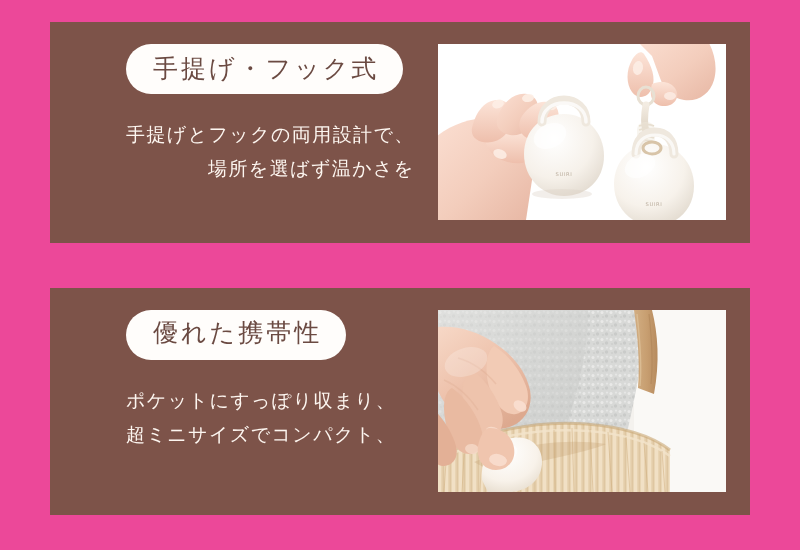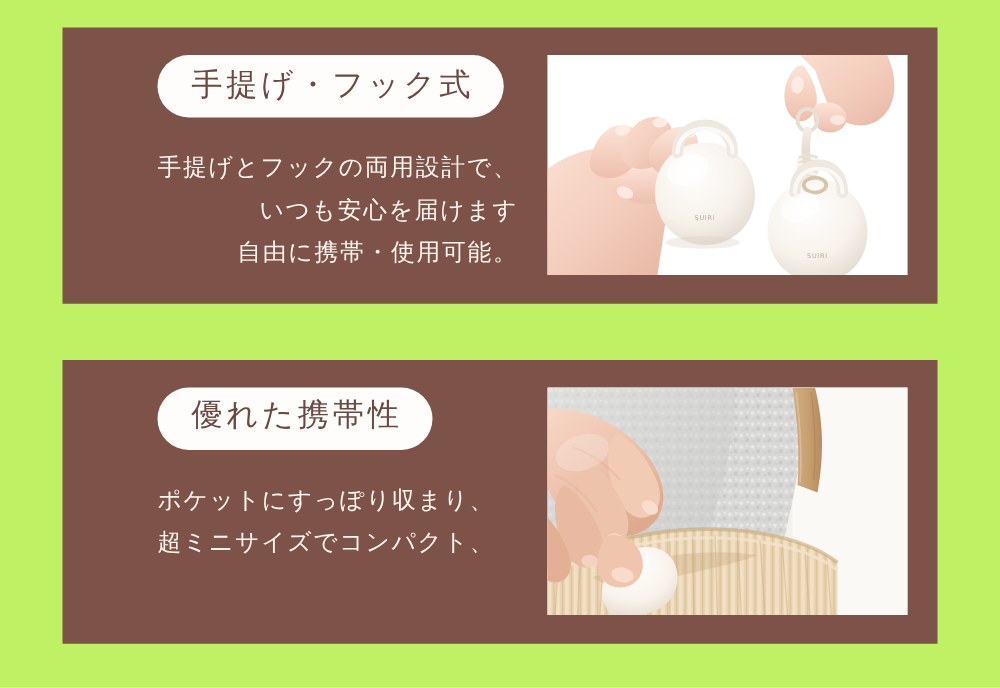--- a/index.html
+++ b/index.html
@@ -4,21 +4,21 @@
 <title>product-feature-panels</title>
 <style>
   html,body{margin:0;padding:0;}
   body{
     width:800px;height:550px;overflow:hidden;
     background:#fdf3ea;
     font-family:"Liberation Serif","DejaVu Serif",serif;
     -webkit-font-smoothing:antialiased;
   }
 
-  .stage{position:relative;width:800px;height:550px;background:#bef264;}
+  .stage{position:relative;width:800px;height:550px;background:#ec4899;}
 
   
   .panel{
     position:absolute;
     left:50px;width:700px;
     background:#7d5349;
     overflow:hidden;
   }
   .panel--one{top:22px;height:221px;}
   .panel--two{top:288px;height:227px;}
@@ -88,22 +88,21 @@
   <section class="panel panel--one">
 
     <div class="textcol">
 
       <div class="badge">
         <span class="badge-text">手提げ・フック式</span>
       </div>
 
       <div class="body-text">
         <span class="body-line">手提げとフックの両用設計で、</span>
-        <span class="body-line">いつも安心を届けます</span>
-        <span class="body-line">自由に携帯・使用可能。</span>
+        <span class="body-line">場所を選ばず温かさを</span>
       </div>
 
     </div>
 
     <figure class="photo" style="margin:0;">
       <svg viewBox="0 0 288 176" preserveAspectRatio="xMidYMid slice" role="img" aria-hidden="true">
         <defs>
           <linearGradient id="skinA" x1="0" y1="0" x2="1" y2="1">
             <stop offset="0%" stop-color="#fbdfd2"></stop>
             <stop offset="55%" stop-color="#f3cdbc"></stop>

